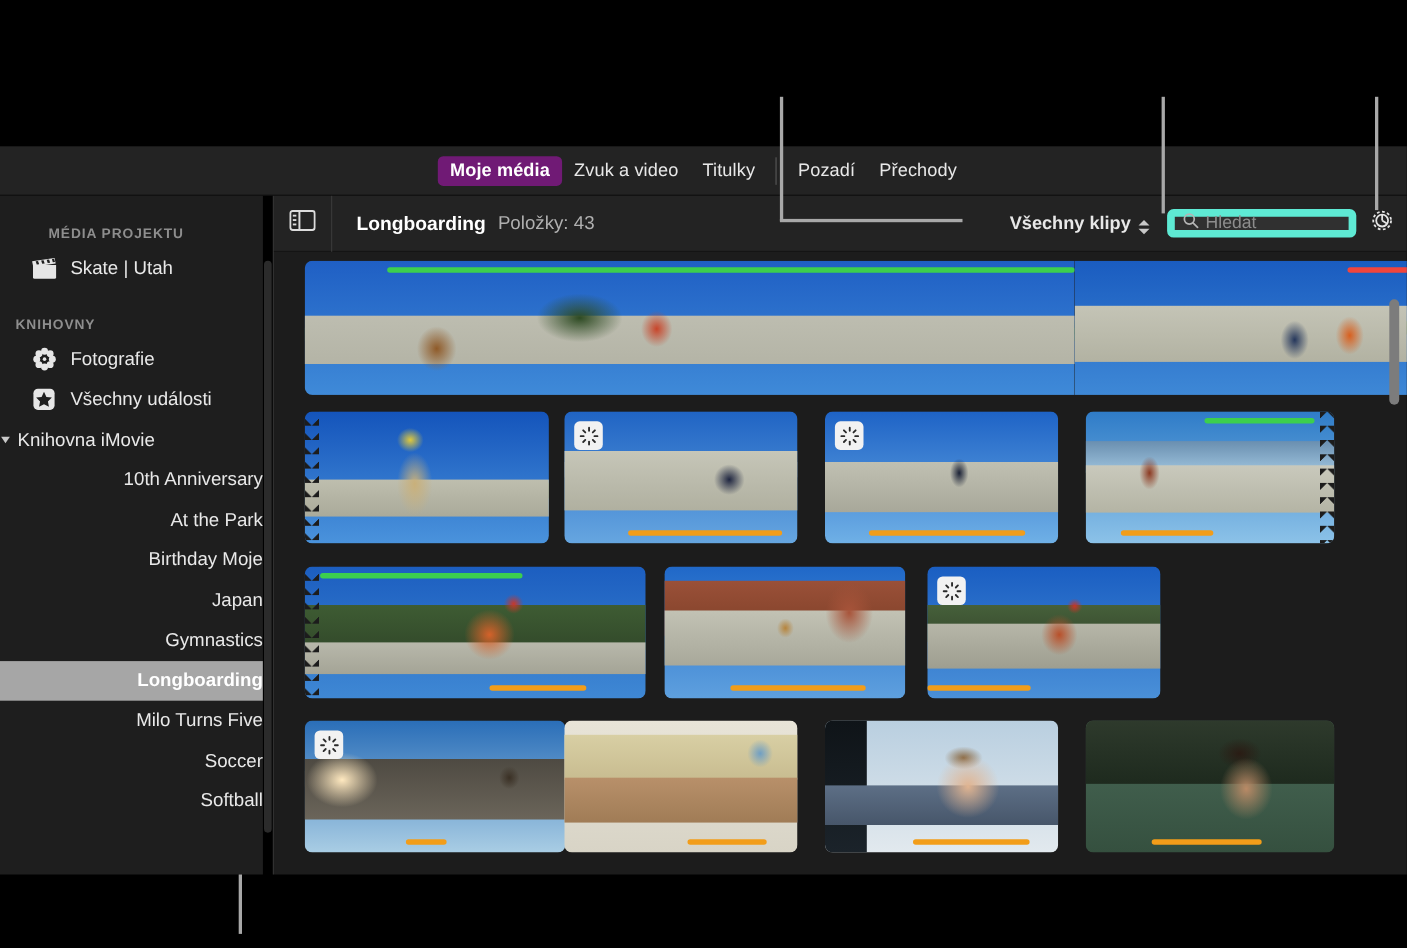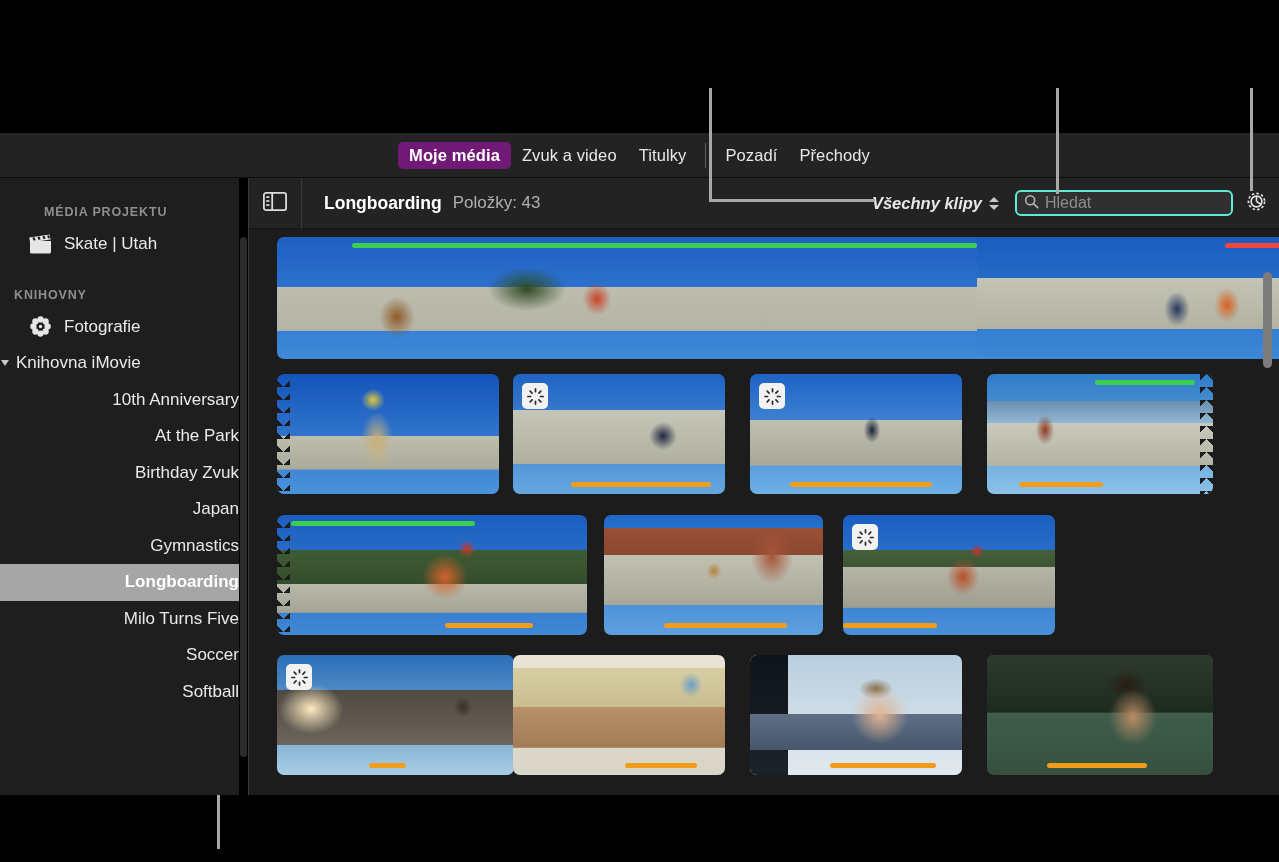--- a/index.html
+++ b/index.html
@@ -68,27 +68,27 @@
     background: #232323; border-bottom: 1px solid #141414;
     display: flex; align-items: center;
   }
   .tb-sidebtn {
     width: 53px; height: 51px; display: flex; align-items: center; justify-content: center;
     border-right: 1px solid #3a3a3a;
   }
   .tb-title { margin-left: 22px; font-size: 17.5px; font-weight: bold; color: #fff; }
   .tb-count { margin-left: 11px; font-size: 17px; color: #b0b0b0; }
   .tb-spacer { flex: 1; }
-  .tb-popup { display: flex; align-items: center; gap: 7px; margin-right: 16px; font-style: italic; }
+  .tb-popup { display: flex; align-items: flex-end; gap: 7px; margin-right: 16px; }
   .tb-popup-label { font-size: 16.5px; color: #e8e8e8; font-weight: 600; }
   .stepper { display: flex; flex-direction: column; gap: 3px; }
   .st-up { width: 0; height: 0; border-left: 5px solid transparent; border-right: 5px solid transparent; border-bottom: 5.5px solid #c8c8c8; }
   .st-dn { width: 0; height: 0; border-left: 5px solid transparent; border-right: 5px solid transparent; border-top: 5.5px solid #c8c8c8; }
   .searchfield {
-    width: 218px; height: 26px; background: #303030; border: 2px solid #5eead4;
+    width: 172px; height: 26px; background: #303030; border: 7px solid #5eead4;
     border-radius: 6px; display: flex; align-items: center; padding: 0 7px; gap: 6px;
   }
   .searchfield input {
     background: transparent; border: none; outline: none; color: #dcdcdc;
     font-size: 16px; font-family: "Liberation Sans", sans-serif; width: 100%;
   }
   .searchfield input::placeholder { color: #8d8d8d; }
   .gearbtn { width: 46px; height: 51px; display: flex; align-items: center; justify-content: center; }
 
   
@@ -169,34 +169,43 @@
             <circle cx="4.6" cy="12" r="3.3"></circle>
               <circle cx="6.7" cy="6.8" r="3.3"></circle>
           </g>
           <circle cx="12" cy="12" r="3.5" fill="#1e1e1e"></circle>
           <circle cx="12" cy="12" r="1.7" fill="#e6e6e6"></circle>
         </svg>
       </span>
       <span>Fotografie</span>
     </div>
 
+    <div class="sb-row">
+      <span class="ic">
+        <svg width="22" height="22" viewBox="0 0 24 24">
+          <rect x="1.5" y="1.5" width="21" height="21" rx="4.5" fill="#e6e6e6"></rect>
+          <path d="M12 4.6 L14.4 9.6 L19.8 10.3 L15.9 14.1 L16.9 19.5 L12 16.9 L7.1 19.5 L8.1 14.1 L4.2 10.3 L9.6 9.6 Z" fill="#1e1e1e"></path>
+        </svg>
+      </span>
+      <span>Všechny události</span>
+    </div>
 
     <div class="sb-row disclosure">
       <span class="tri"></span>
       <span>Knihovna iMovie</span>
     </div>
 
     <div class="sb-row lib-child">
         <span>10th Anniversary</span>
       </div>
     <div class="sb-row lib-child">
         <span>At the Park</span>
       </div>
     <div class="sb-row lib-child">
-        <span>Birthday Zvuk</span>
+        <span>Birthday Moje</span>
       </div>
     <div class="sb-row lib-child">
         <span>Japan</span>
       </div>
     <div class="sb-row lib-child">
         <span>Gymnastics</span>
       </div>
     <div class="sb-row lib-child selected">
         <span>Longboarding</span>
       </div>

